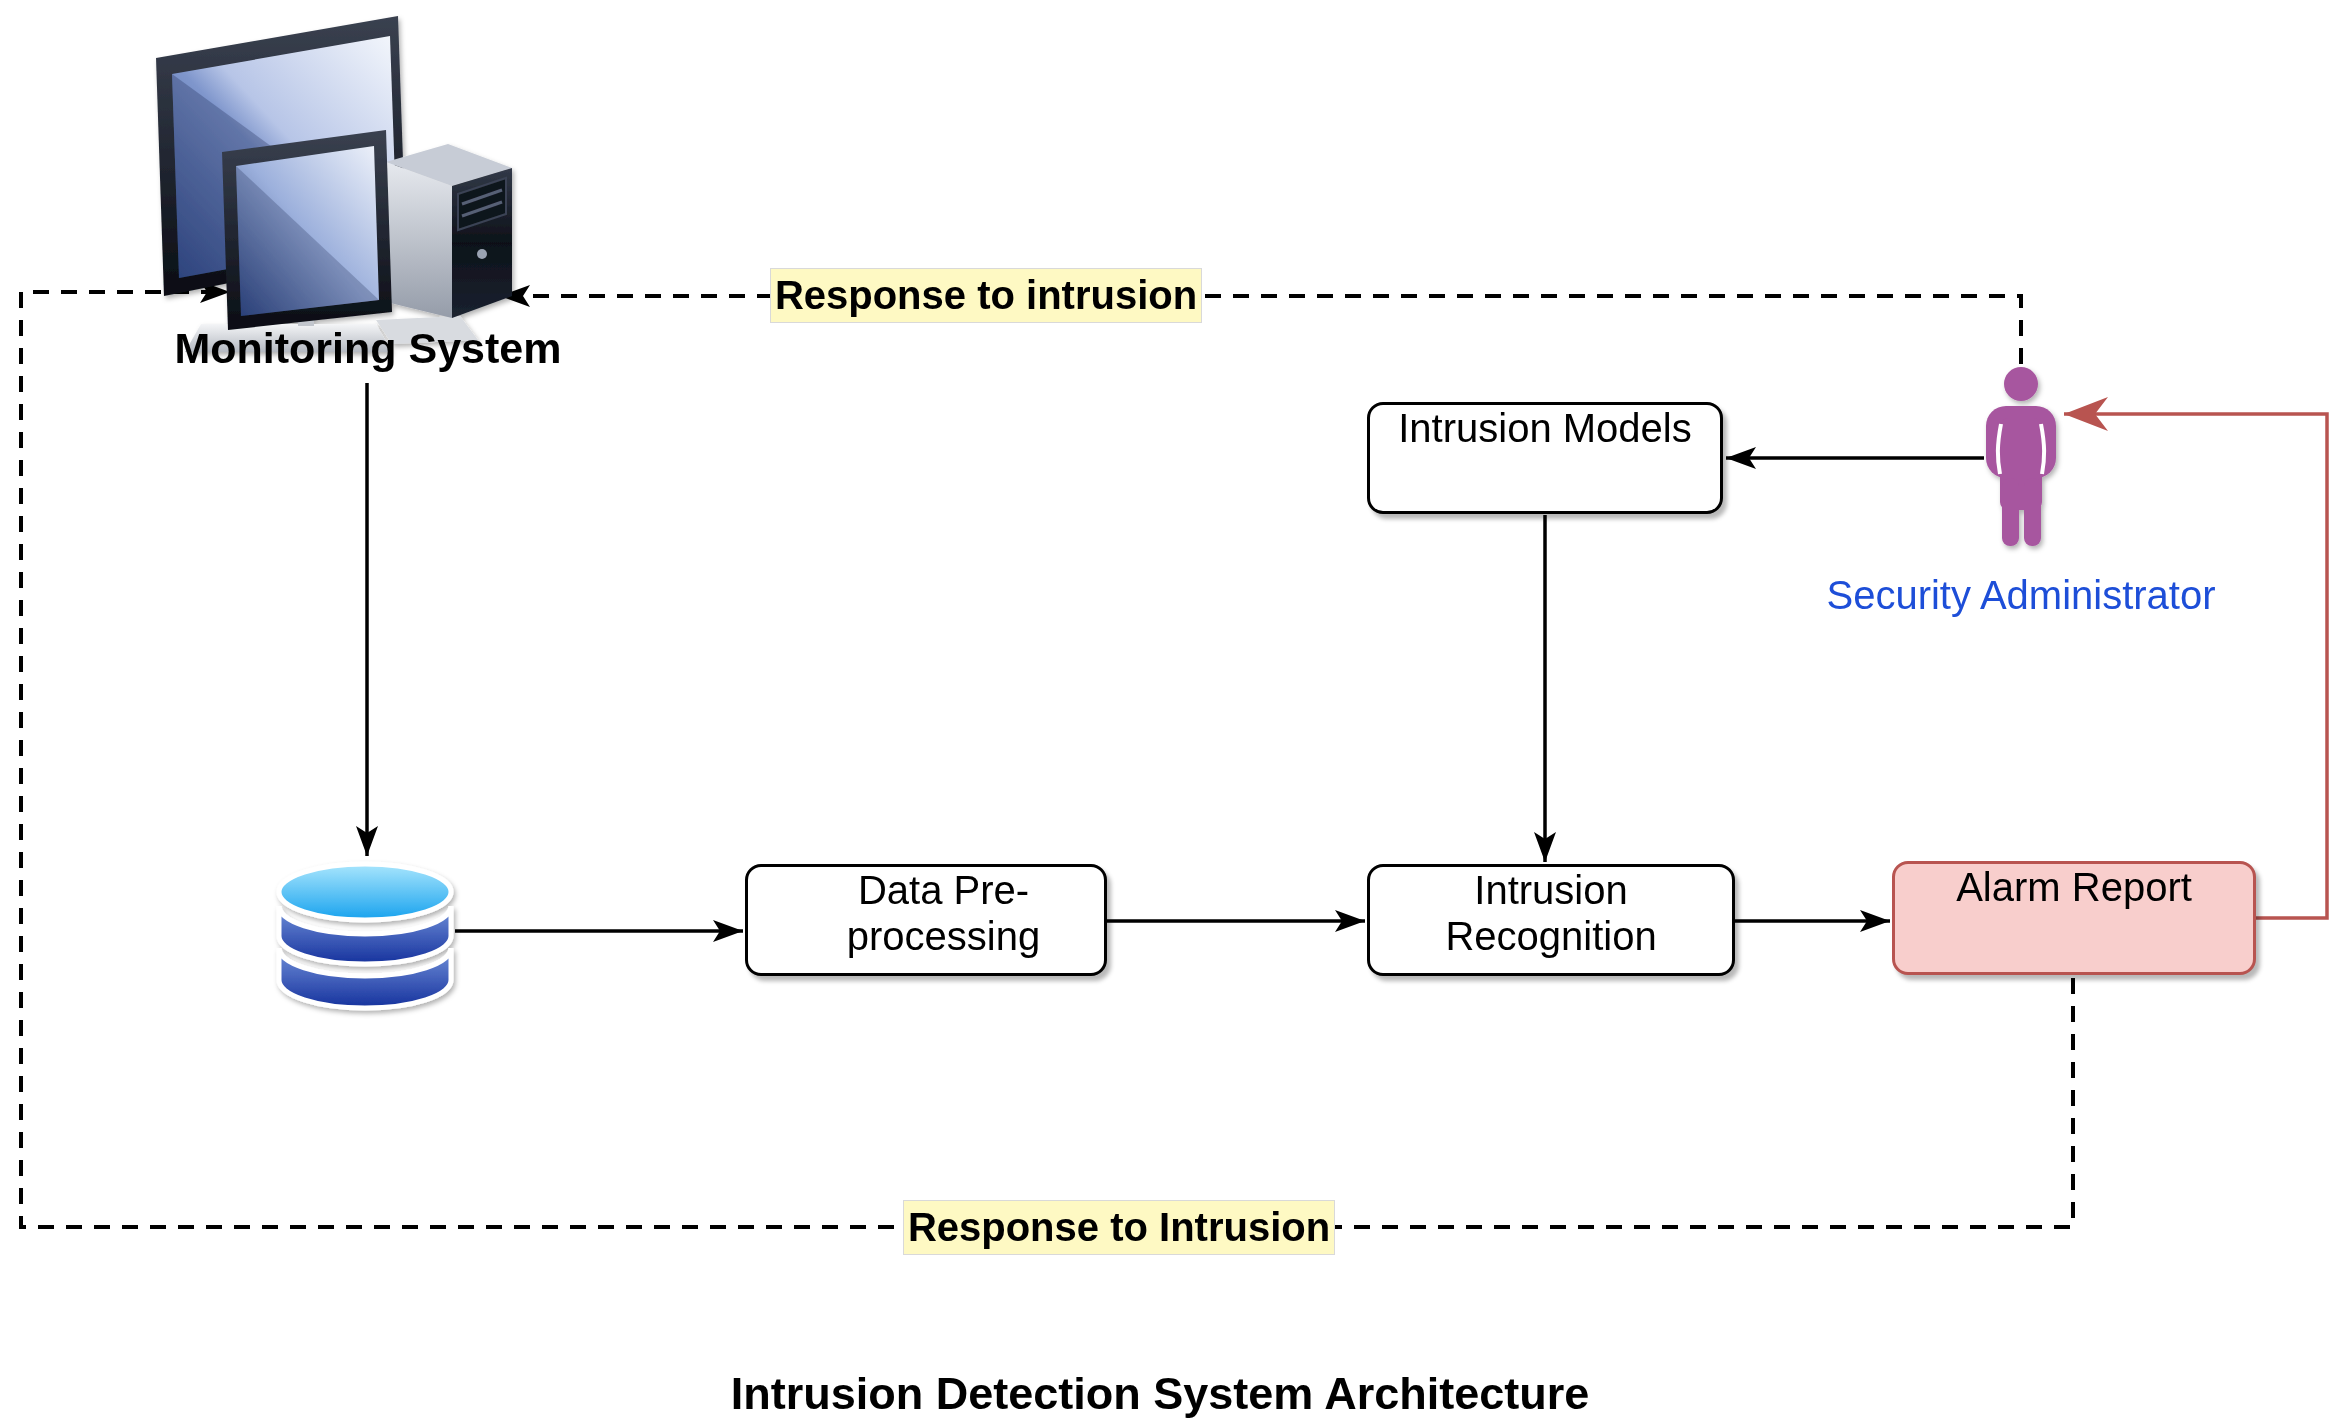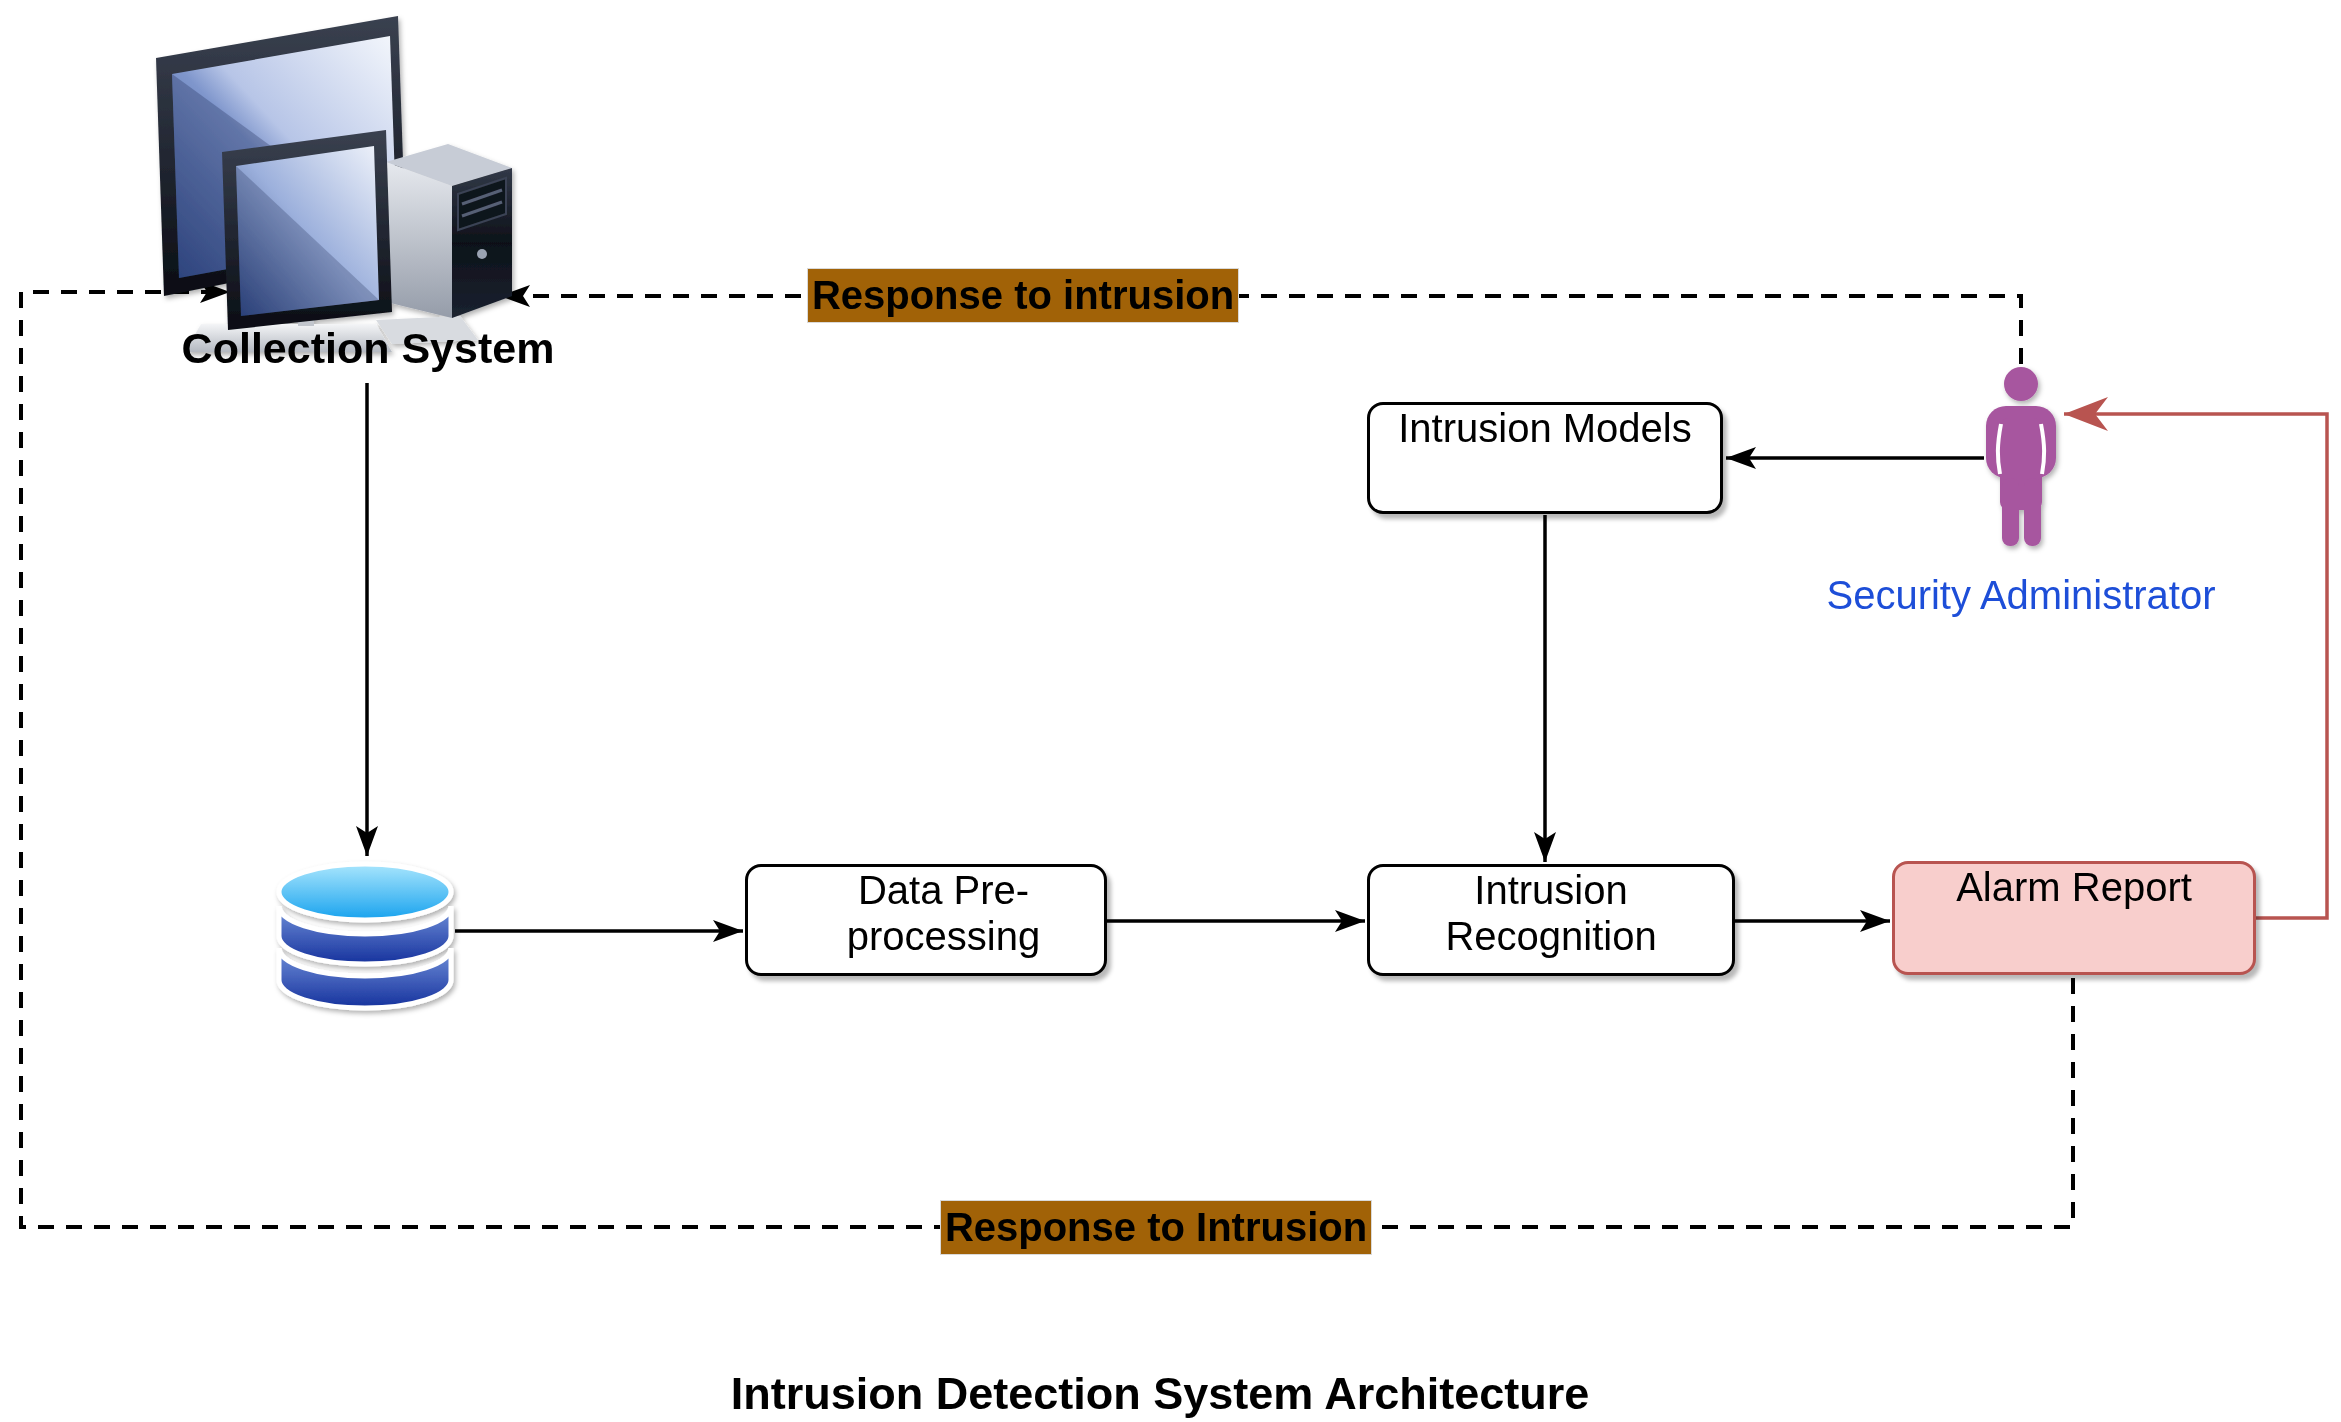--- a/index.html
+++ b/index.html
@@ -22,26 +22,25 @@
     box-shadow:4px 5px 4px rgba(0,0,0,0.28);
   }
   .node span{display:block;}
   #alarm-report-box{
     background:#f8cecc;
     border-color:#b85450;
   }
   .floatlabel{
     position:absolute;z-index:3;
     box-sizing:border-box;
-    background:#a16207;
+    background:#fef9c3;
     border:1px solid #d9d9d9;
     font-weight:bold;font-size:40px;color:#000;
     display:flex;align-items:center;justify-content:center;
     text-align:center;
-    margin-left:37px;
   }
   .plainlabel{
     position:absolute;z-index:3;
     font-weight:bold;color:#000;text-align:center;
   }
   #monitoring-label{left:148px;top:324px;width:440px;font-size:43px;}
   #datacollection-label{left:200px;top:1037px;width:332px;height:54px;font-size:42px;}
   #response-top-label{left:770px;top:268px;width:432px;height:55px;}
   #response-bottom-label{left:903px;top:1200px;width:432px;height:55px;}
   #security-label{
@@ -167,21 +166,21 @@
   </div>
 
   <div class="node" id="models-box" style="left:1367px;top:402px;width:356px;height:112px;">
     <span>Intrusion Models</span>
   </div>
 
   <div class="node" id="alarm-report-box" style="left:1892px;top:861px;width:364px;height:114px;">
     <span>Alarm Report</span>
   </div>
 
-  <div class="plainlabel" id="monitoring-label">Collection System</div>
+  <div class="plainlabel" id="monitoring-label">Monitoring System</div>
 
 
   <div class="floatlabel" id="response-top-label">Response to intrusion</div>
 
   <div class="floatlabel" id="response-bottom-label">Response to Intrusion</div>
 
   <div id="security-label">
     <span>Security</span>
     <span>Administrator</span>
   </div>

